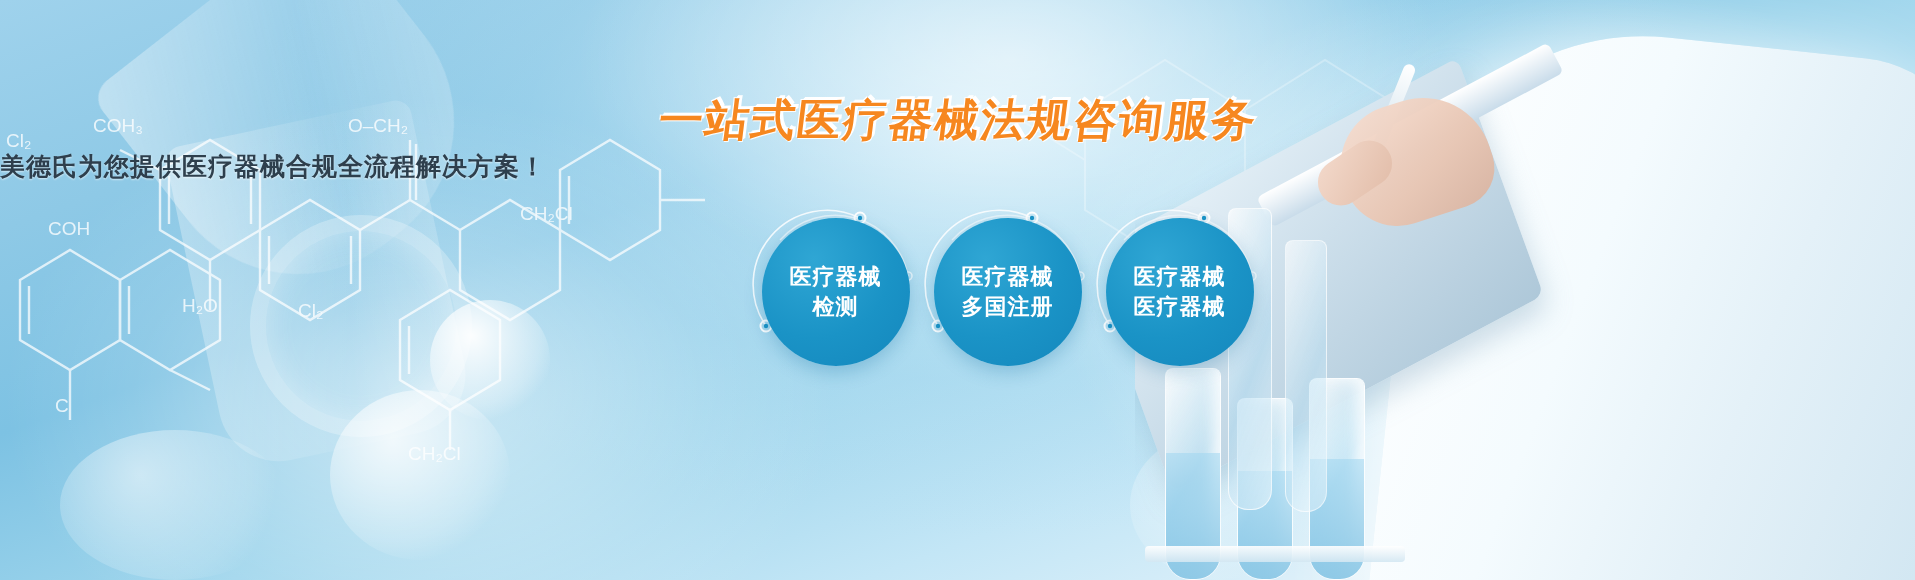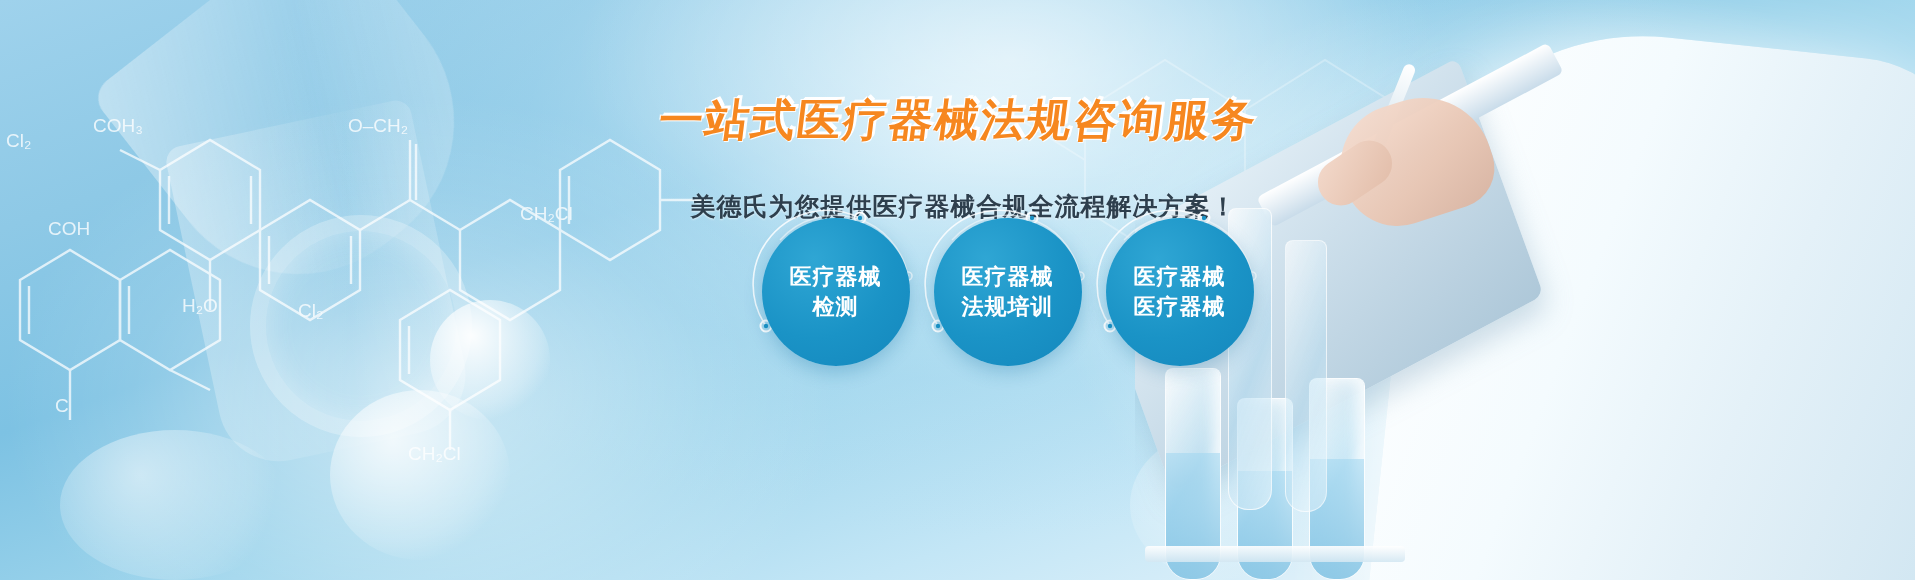--- a/index.html
+++ b/index.html
@@ -117,21 +117,21 @@
     display:inline-block;
     font-size:44px;line-height:48px;font-weight:bold;letter-spacing:2px;
     color:#f6871f;
     font-family:"DejaVu Sans","Liberation Sans",sans-serif;
     text-shadow:
       2px -2px 0 #ffffff, 3px -3px 0 #ffffff, -1px -1px 0 #ffffff,
       1px 1px 0 rgba(255,255,255,0.9), 0 0 2px rgba(255,255,255,0.9);
     transform:skewX(-7deg);
     white-space:nowrap;
   }
-  .subhead-wrap{position:absolute;left:12px;right:0;top:152px;text-align:center;margin-top:40px;}
+  .subhead-wrap{position:absolute;left:0;right:0;top:152px;}
   .subhead{
     display:inline-block;
     font-size:25px;line-height:30px;font-weight:bold;letter-spacing:1px;
     color:#2e3f4d;
     font-family:"DejaVu Sans","Liberation Sans",sans-serif;
     text-shadow:0 1px 2px rgba(255,255,255,0.6);
     white-space:nowrap;
   }
 
   
@@ -300,21 +300,21 @@
         <path d="M26 130 A 74 74 0 0 1 120 22" fill="none" stroke="#ffffff" stroke-width="1.6" opacity="0.85"></path>
         <path d="M40 44 A 74 74 0 0 1 168 80" fill="none" stroke="#ffffff" stroke-width="1.4" opacity="0.6"></path>
         <circle cx="120" cy="22" r="5.5" fill="none" stroke="#ffffff" stroke-width="2"></circle>
         <circle cx="120" cy="22" r="2.2" fill="#1a93c6"></circle>
         <circle cx="26" cy="130" r="5.5" fill="none" stroke="#ffffff" stroke-width="2"></circle>
         <circle cx="26" cy="130" r="2.2" fill="#1a93c6"></circle>
         <circle cx="168" cy="80" r="4" fill="none" stroke="#ffffff" stroke-width="1.6" opacity="0.7"></circle>
       </svg>
       <div class="disc">
         <div class="l1">医疗器械</div>
-        <div class="l2">法规培训</div>
+        <div class="l2">多国注册</div>
       </div>
     </div>
 
     <div class="badge">
       <svg class="orbit" viewBox="0 0 192 192" xmlns="http://www.w3.org/2000/svg">
         <path d="M26 130 A 74 74 0 0 1 120 22" fill="none" stroke="#ffffff" stroke-width="1.6" opacity="0.85"></path>
         <path d="M40 44 A 74 74 0 0 1 168 80" fill="none" stroke="#ffffff" stroke-width="1.4" opacity="0.6"></path>
         <circle cx="120" cy="22" r="5.5" fill="none" stroke="#ffffff" stroke-width="2"></circle>
         <circle cx="120" cy="22" r="2.2" fill="#1a93c6"></circle>
         <circle cx="26" cy="130" r="5.5" fill="none" stroke="#ffffff" stroke-width="2"></circle>

